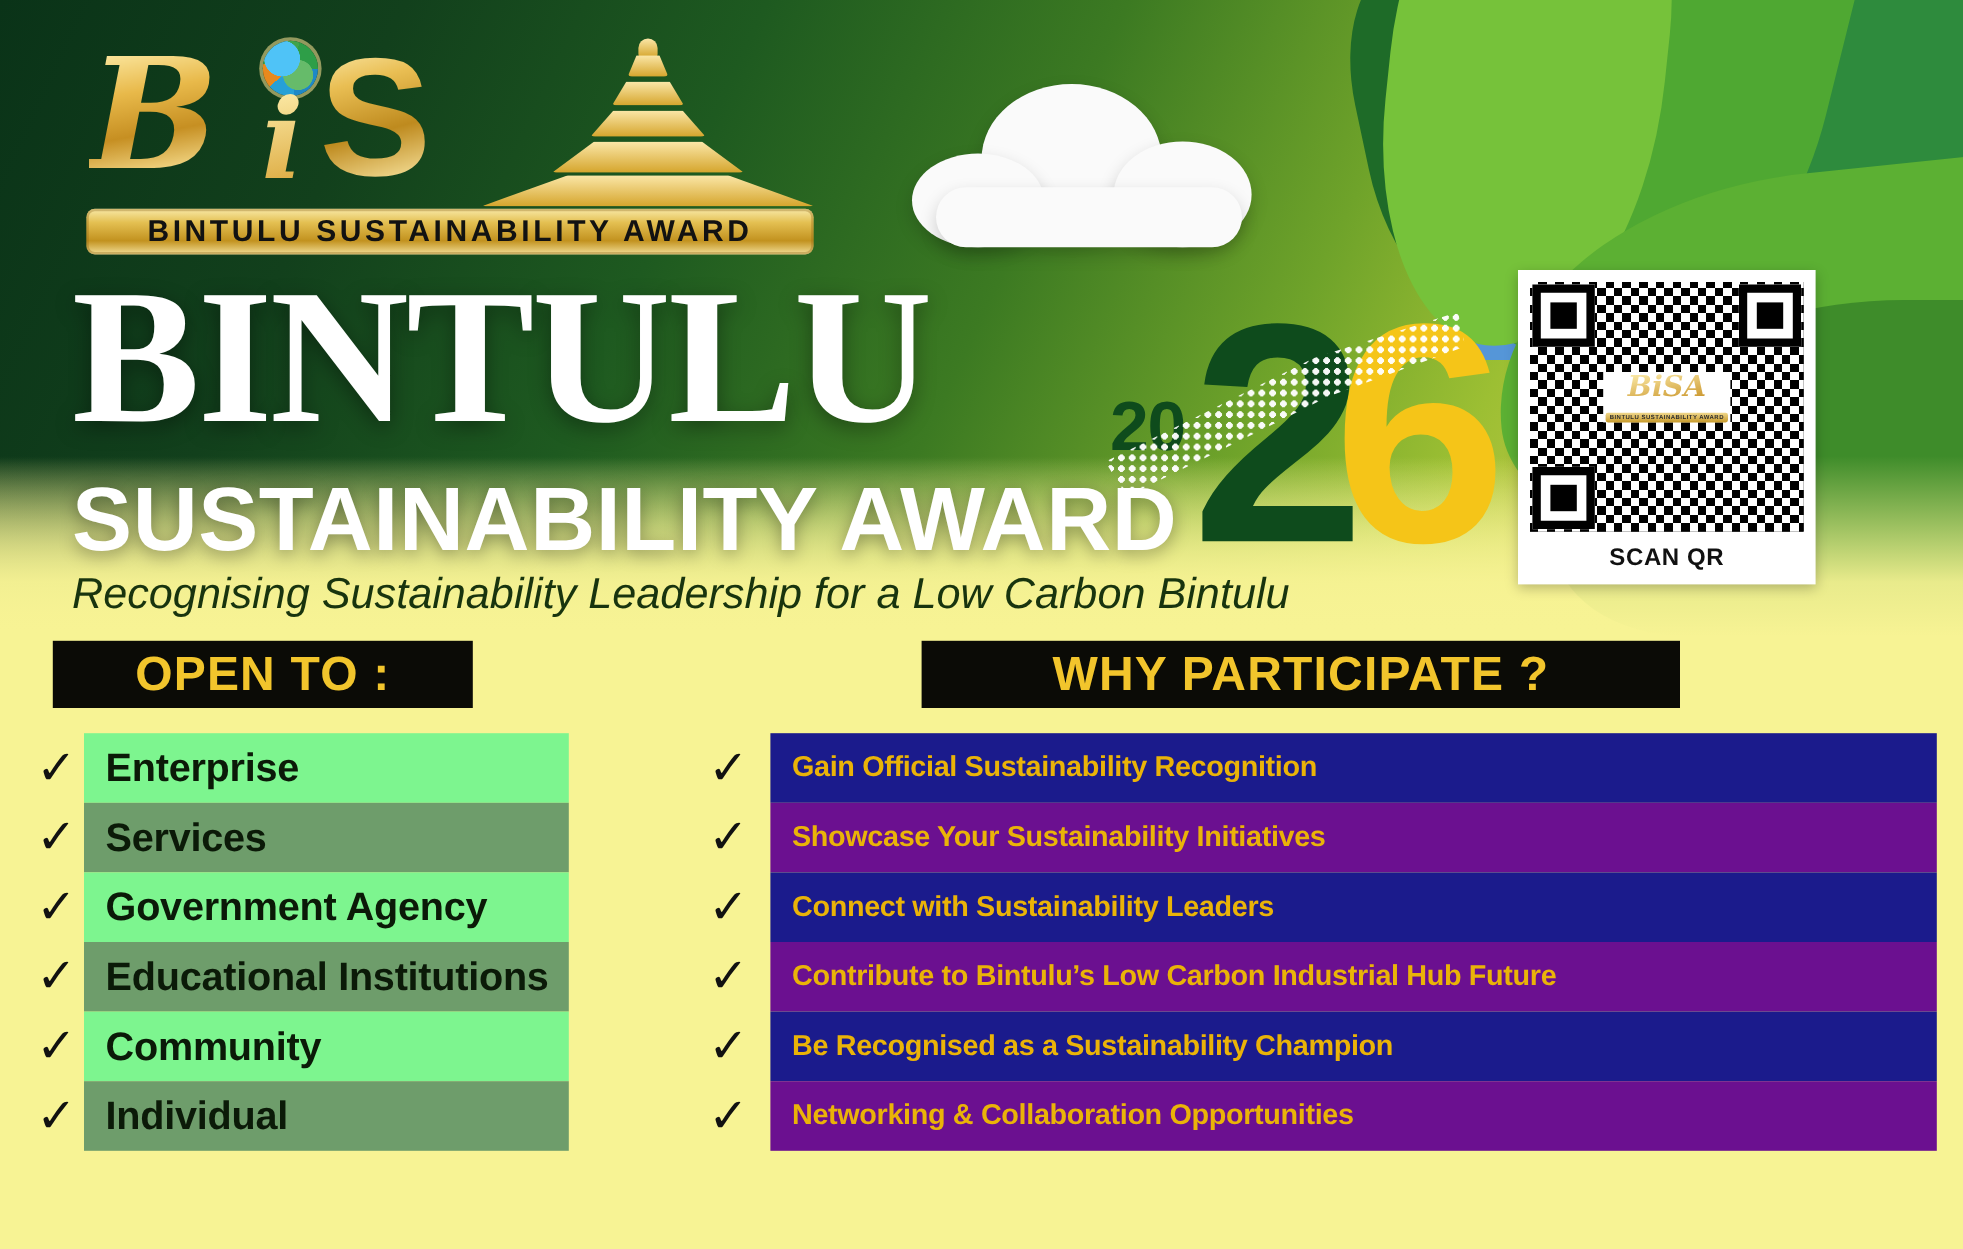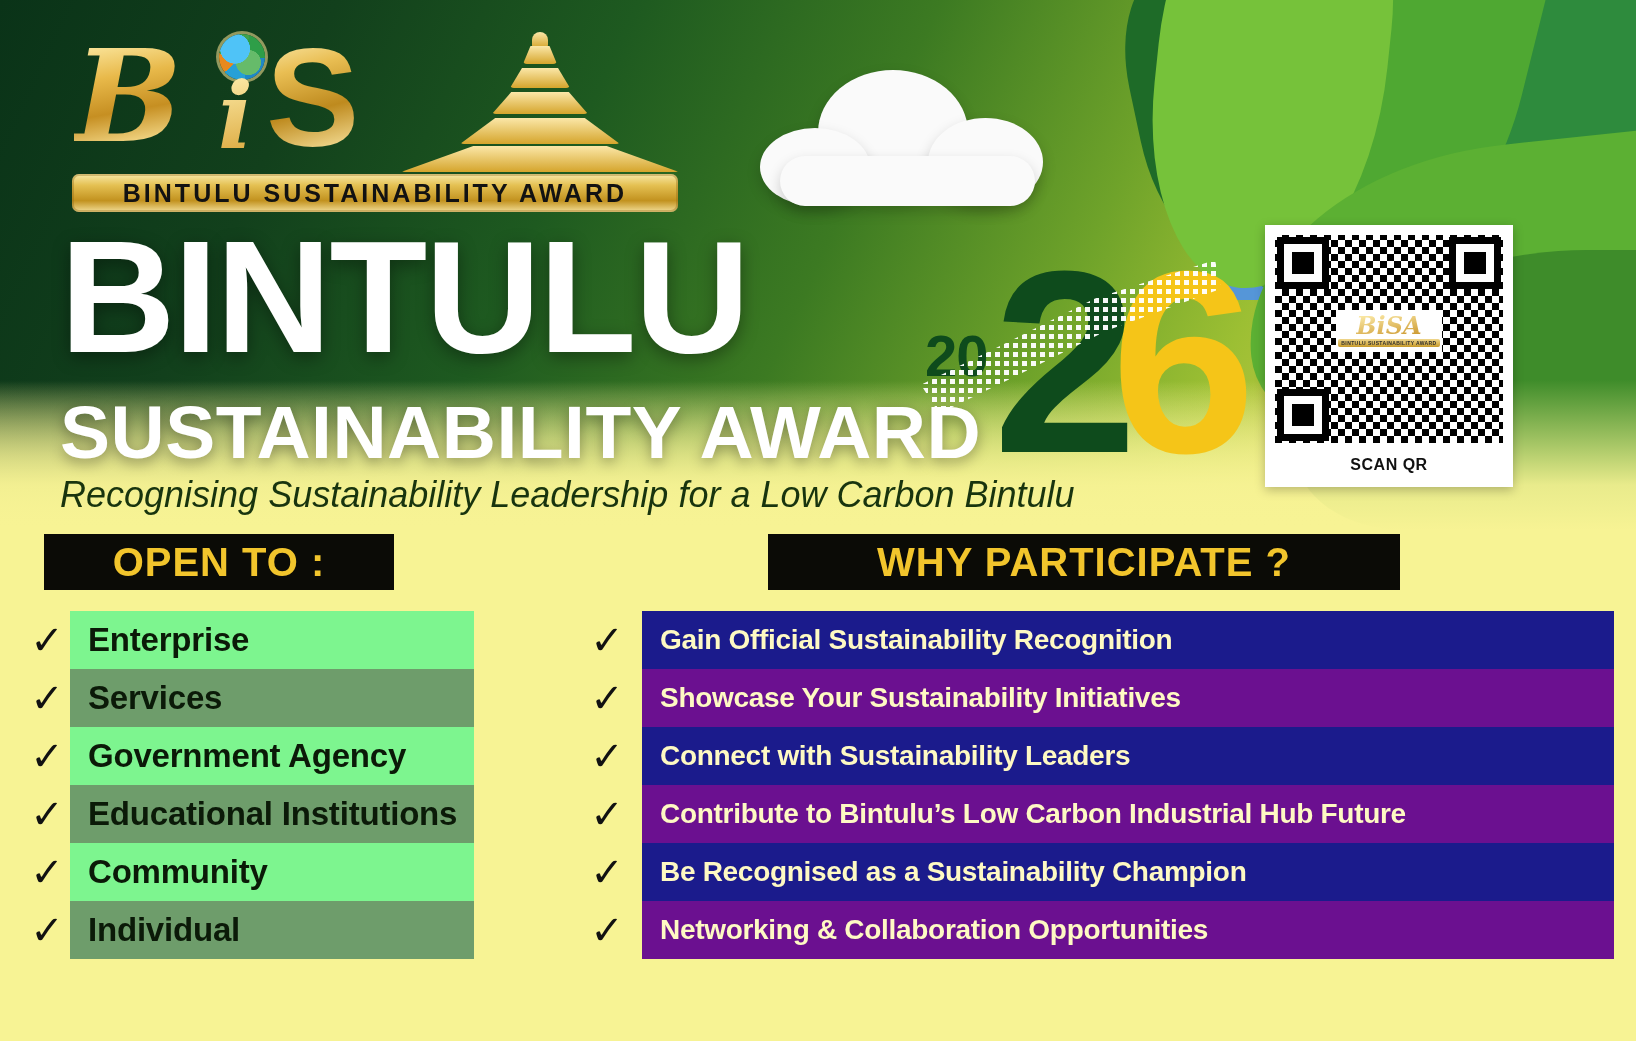--- a/index.html
+++ b/index.html
@@ -139,21 +139,21 @@
     box-shadow:inset 0 0 0 2px rgba(140,100,20,.35);
   }
   .logo-banner span{
     font-weight:700; font-size:25px; letter-spacing:3px; color:#121212;
     font-family:"Liberation Sans", sans-serif; white-space:nowrap;
   }
 
   
   .title-main{
     position:absolute; left:60px; top:222px;
-    font-family:Liberation Sans, sans-serif; font-weight:700;
+    font-family:Liberation Serif, serif; font-weight:700;
     font-size:160px; line-height:.94; letter-spacing:-2px; color:#FFFFFF;
     text-shadow:0 5px 18px rgba(0,0,0,.38);
   }
   .title-sub{
     position:absolute; left:60px; top:395px;
     font-family:"Liberation Sans", sans-serif; font-weight:700;
     font-size:75px; line-height:1; letter-spacing:.5px; color:#FFFFFF;
     text-shadow:0 4px 14px rgba(0,0,0,.35);
   }
   .tagline{
@@ -203,35 +203,35 @@
   .qr-eye{ position:absolute; width:52px; height:52px; background:#fff;
            box-shadow:inset 0 0 0 7px #000; }
   .qr-eye::after{ content:""; position:absolute; left:15px; top:15px;
            width:22px; height:22px; background:#000; }
   .qr-eye.tl{ left:2px;  top:2px; }
   .qr-eye.tr{ right:2px; top:2px; }
   .qr-eye.bl{ left:2px;  bottom:2px; }
   .qr-logo{
     position:absolute; left:50%; top:46%; transform:translate(-50%,-50%);
     width:106px; height:42px; background:#FFFFFF;
-    display:flex; flex-direction:column; align-items:center; justify-content:center;
+    display:flex; flex-direction:column; align-items:center; justify-content:space-between;
   }
   .qr-logo b{
     font-family:"DejaVu Serif", serif; font-style:italic; font-weight:700;
     font-size:24px; line-height:1;
     background:linear-gradient(170deg,#FFF0B0,#C68F22);
     -webkit-background-clip:text; background-clip:text; color:transparent;
   }
   .qr-logo i{
     font-style:normal; font-size:5px; font-weight:700; letter-spacing:.4px;
     color:#2b2b2b; background:linear-gradient(180deg,#F0D78C,#C79A2A);
     padding:1px 3px; border-radius:2px; margin-top:1px;
   }
   .qr-caption{
-    text-align:center; font-weight:700; font-size:16px; color:#111;
+    text-align:center; font-weight:700; font-size:20px; color:#111;
     line-height:44px; letter-spacing:.5px;
   }
   .qr-click{
     position:absolute; left:1272px; top:488px; width:250px; text-align:center;
     font-family:"DejaVu Sans", sans-serif;
     font-size:27px; color:#F2F075; letter-spacing:.3px;
     text-shadow:0 1px 3px rgba(0,0,0,.35);
   }
 
   
@@ -269,21 +269,21 @@
     font-family:"Liberation Sans Narrow","Liberation Sans", sans-serif;
     font-weight:700;
   }
   
   #list-open .bar{ height:58px; }
   #list-open .bar span{ font-size:33px; color:#0B1A08; letter-spacing:-.2px; }
   #list-open .row:nth-child(odd)  .bar{ background:#7DF58F; }
   #list-open .row:nth-child(even) .bar{ background:#6E9D6B; }
   
   #list-why .bar{ height:58px; }
-  #list-why .bar span{ font-size:28px; color:#fef9c3; letter-spacing:-.3px; white-space:nowrap; }
+  #list-why .bar span{ font-size:24px; color:#eab308; letter-spacing:-.3px; white-space:nowrap; }
   #list-why .row:nth-child(odd)  .bar{ background:#1B1B8C; }
   #list-why .row:nth-child(even) .bar{ background:#6B1090; }
 </style>
 </head>
 <body>
 
 <div id="poster">
 
   <div class="hero">
     <div class="sky"></div>

